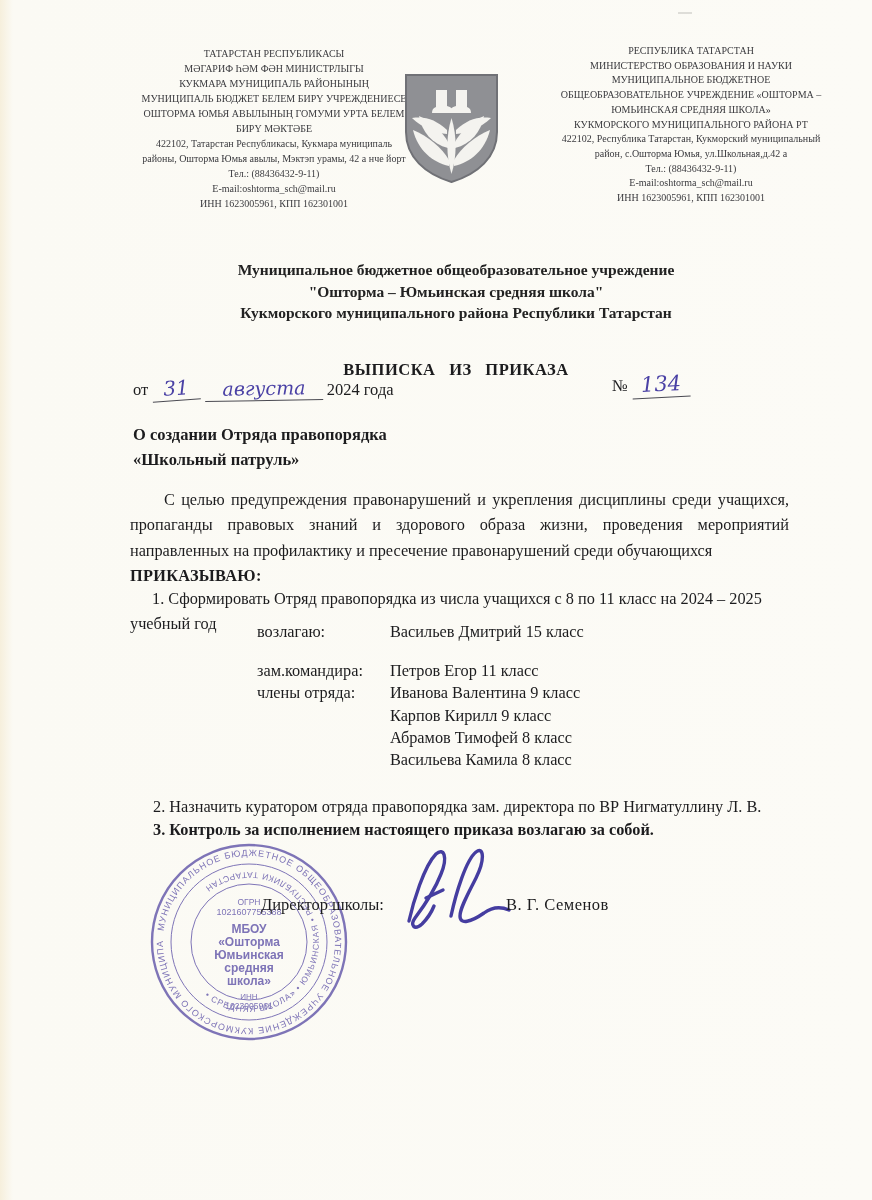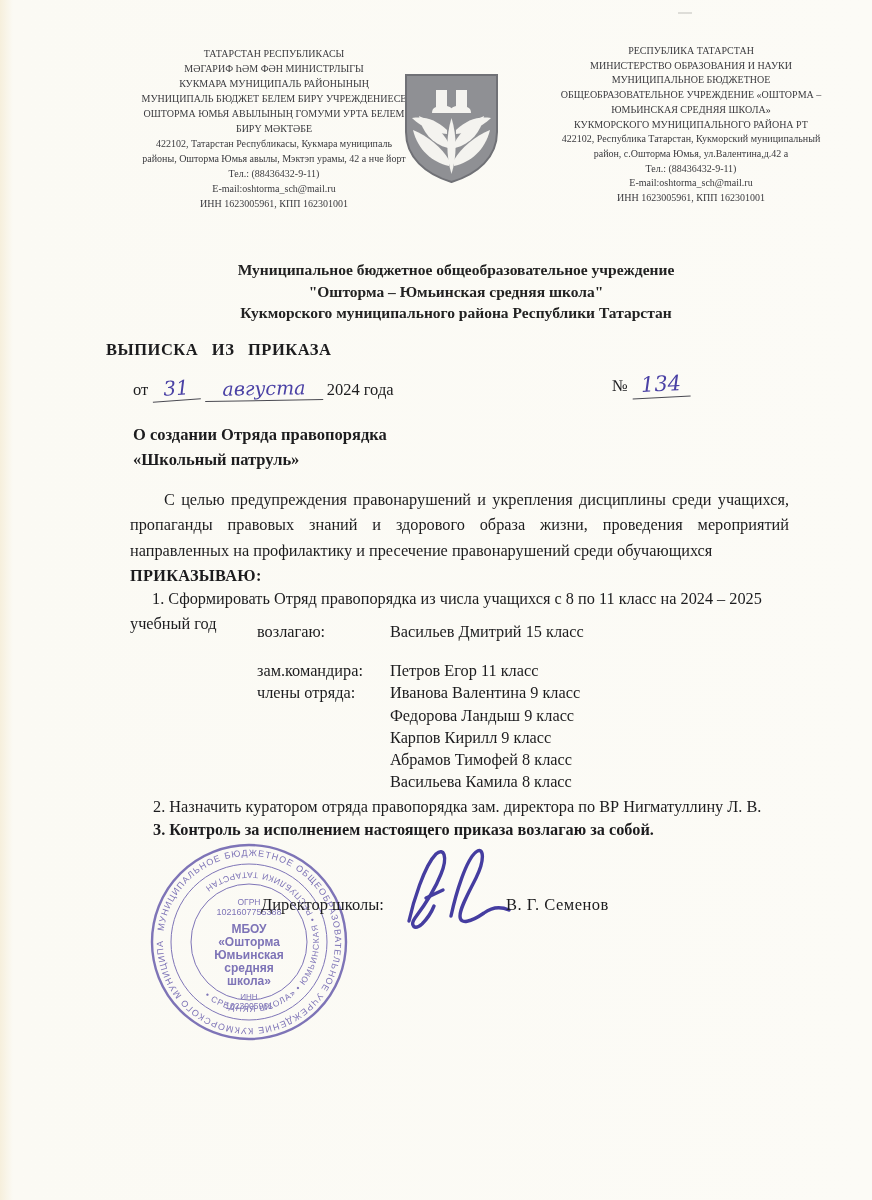--- a/index.html
+++ b/index.html
@@ -10,21 +10,21 @@
     font-family:"Liberation Serif", serif;
     color:#1c1c1e;
     overflow:hidden;
   }
   .lh{position:absolute;text-align:center;font-size:10px;line-height:15px;color:#3a3a3e;}
   .lh-left{left:124px;top:46px;width:300px;}
   .lh-right{left:524px;top:44px;width:334px;line-height:14.7px;}
   .emblem{position:absolute;left:398px;top:70px;width:107px;height:116px;}
   .org-title{position:absolute;left:106px;top:259px;width:700px;text-align:center;
     font-weight:bold;font-size:15.5px;line-height:21.5px;color:#222;}
-  .doc-title{position:absolute;left:106px;top:340px;width:700px;text-align:left;
+  .doc-title{position:absolute;left:106px;top:360px;width:700px;text-align:center;
     font-weight:bold;font-size:16.5px;word-spacing:9px;letter-spacing:.5px;}
   .date-row{position:absolute;left:133px;top:376px;font-size:16.5px;white-space:nowrap;}
   .hw{font-family:"DejaVu Serif", serif;font-style:italic;color:#4a41a5;}
   .hw-slot{display:inline-block;border-bottom:1.2px solid #4a4a52;text-align:center;
     vertical-align:baseline;}
   .hw-day{width:48px;font-size:20px;transform:rotate(-4deg);}
   .hw-month{width:118px;font-size:19px;transform:rotate(-1deg);}
   .num-row{position:absolute;left:612px;top:372px;font-size:16.5px;white-space:nowrap;}
   .hw-num{width:58px;font-size:21px;transform:rotate(-3deg);}
   .subject{position:absolute;left:133px;top:423px;font-weight:bold;font-size:16.5px;line-height:24.5px;}
@@ -89,21 +89,21 @@
   </div>
 
   <div class="lh lh-right">
     <div>РЕСПУБЛИКА ТАТАРСТАН</div>
     <div>МИНИСТЕРСТВО ОБРАЗОВАНИЯ И НАУКИ</div>
     <div>МУНИЦИПАЛЬНОЕ БЮДЖЕТНОЕ</div>
     <div>ОБЩЕОБРАЗОВАТЕЛЬНОЕ УЧРЕЖДЕНИЕ «ОШТОРМА –</div>
     <div>ЮМЬИНСКАЯ СРЕДНЯЯ  ШКОЛА»</div>
     <div>КУКМОРСКОГО МУНИЦИПАЛЬНОГО РАЙОНА РТ</div>
     <div>422102, Республика Татарстан, Кукморский муниципальный</div>
-    <div>район, с.Ошторма Юмья, ул.Валентина,д.42 а</div>
+    <div>район, с.Ошторма Юмья, ул.Школьная,д.42 а</div>
     <div>Тел.: (88436432-9-11)</div>
     <div>E-mail:oshtorma_sch@mail.ru</div>
     <div>ИНН 1623005961, КПП 162301001</div>
   </div>
 
   <div class="org-title">
     <div>Муниципальное бюджетное общеобразовательное учреждение</div>
     <div>"Ошторма – Юмьинская средняя школа"</div>
     <div>Кукморского муниципального района Республики Татарстан</div>
   </div>
@@ -142,24 +142,20 @@
       <span>Васильев Дмитрий 15 класс</span>
     </div>
     <div class="roster-gap"></div>
     <div class="roster-row">
       <span>зам.командира:</span>
       <span>Петров Егор 11  класс</span>
     </div>
     <div class="roster-row">
       <span>члены отряда:</span>
       <span>Иванова Валентина 9 класс</span>
-    </div>
-    <div class="roster-row">
-      <span></span>
-      <span>Федорова Ландыш 9 класс</span>
     </div>
     <div class="roster-row">
       <span></span>
       <span>Карпов Кирилл 9 класс</span>
     </div>
     <div class="roster-row">
       <span></span>
       <span>Абрамов Тимофей 8 класс</span>
     </div>
     <div class="roster-row">

